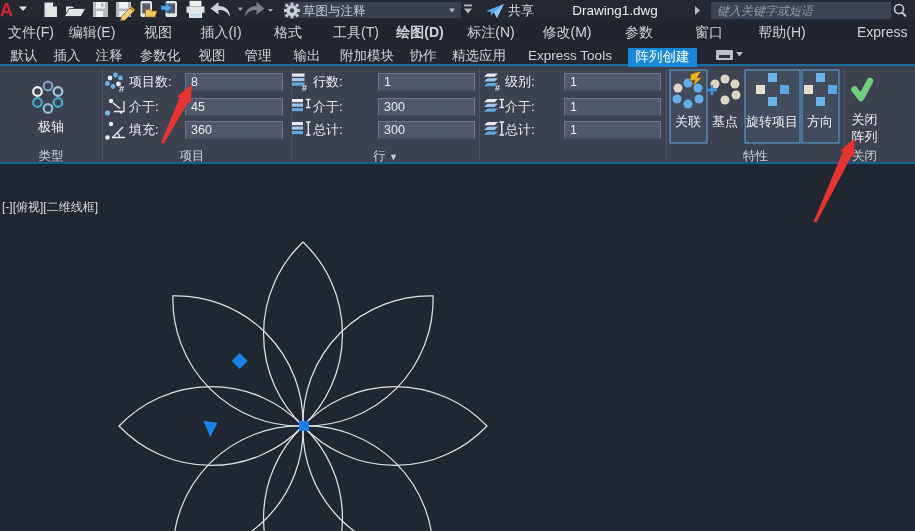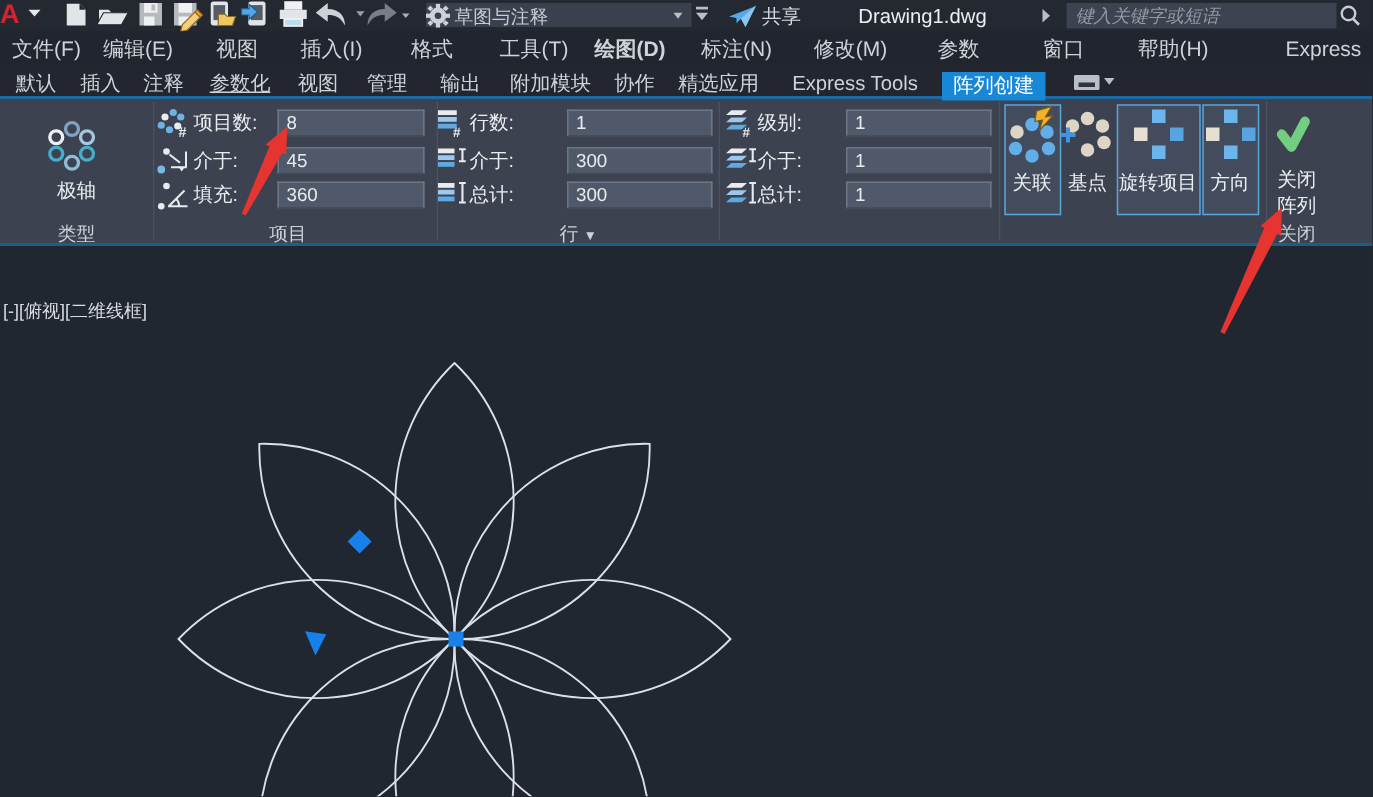--- a/index.html
+++ b/index.html
@@ -123,21 +123,21 @@
     <span class="mi" style="left:542px;width:50px;">修改(M)</span>
     <span class="mi" style="left:616px;width:46px;">参数(P)</span>
     <span class="mi" style="left:684px;width:50px;">窗口(W)</span>
     <span class="mi" style="left:758px;width:48px;">帮助(H)</span>
     <span class="mi" style="left:826px;width:50px;margin-left:31px;">Express</span>
   </div>
   <div id="tabrow">
     <span class="rt" style="left:10px;width:28px;">默认</span>
     <span class="rt" style="left:53px;width:28px;">插入</span>
     <span class="rt" style="left:95px;width:28px;">注释</span>
-    <span class="rt" style="left:139px;width:42px;text-decoration:underline;">参数化</span>
+    <span class="rt" style="left:139px;width:42px;">参数化</span>
     <span class="rt" style="left:198px;width:28px;">视图</span>
     <span class="rt" style="left:244px;width:28px;">管理</span>
     <span class="rt" style="left:293px;width:28px;">输出</span>
     <span class="rt" style="left:339px;width:56px;">附加模块</span>
     <span class="rt" style="left:409px;width:28px;">协作</span>
     <span class="rt" style="left:451px;width:56px;">精选应用</span>
     <span class="rt" style="left:525px;width:90px;">Express Tools</span>
     <span class="rt active" style="left:628px;width:69px;">阵列创建</span>
     <svg class="ovl" width="915" height="23">
         <rect x="716" y="7" width="17" height="10" rx="1" fill="#b9bfc7"></rect>
@@ -147,20 +147,21 @@
   </div>
   <div id="ribbon">
     <div class="sep" style="left:102px;"></div>
     <div class="sep" style="left:291px;"></div>
     <div class="sep" style="left:479px;"></div>
     <div class="sep" style="left:666px;"></div>
     <div class="sep" style="left:844px;"></div>
     <div class="plabel" style="left:0;width:102px;">类型</div>
     <div class="plabel" style="left:103px;width:178px;">项目</div>
     <div class="plabel" style="left:292px;width:187px;">行 <span style="font-size:9px;">▼</span></div>
+    <div class="plabel" style="left:667px;width:177px;">特性</div>
     <div class="plabel" style="left:845px;width:39px;">关闭</div>
 
     <svg class="ovl" width="915" height="96" viewBox="0 0 915 96">
       <g fill="none" stroke-width="2.2">
         <circle cx="48" cy="20" r="4.3" stroke="#7fa3c2"></circle>
         <circle cx="37.5" cy="25.5" r="4.3" stroke="#eef1f4"></circle>
         <circle cx="58" cy="25.5" r="4.3" stroke="#a5c8de"></circle>
         <circle cx="37.5" cy="36.5" r="4.3" stroke="#46acca"></circle>
         <circle cx="58" cy="36.5" r="4.3" stroke="#46acca"></circle>
         <circle cx="48" cy="42.5" r="4.3" stroke="#8cbcd8"></circle>

